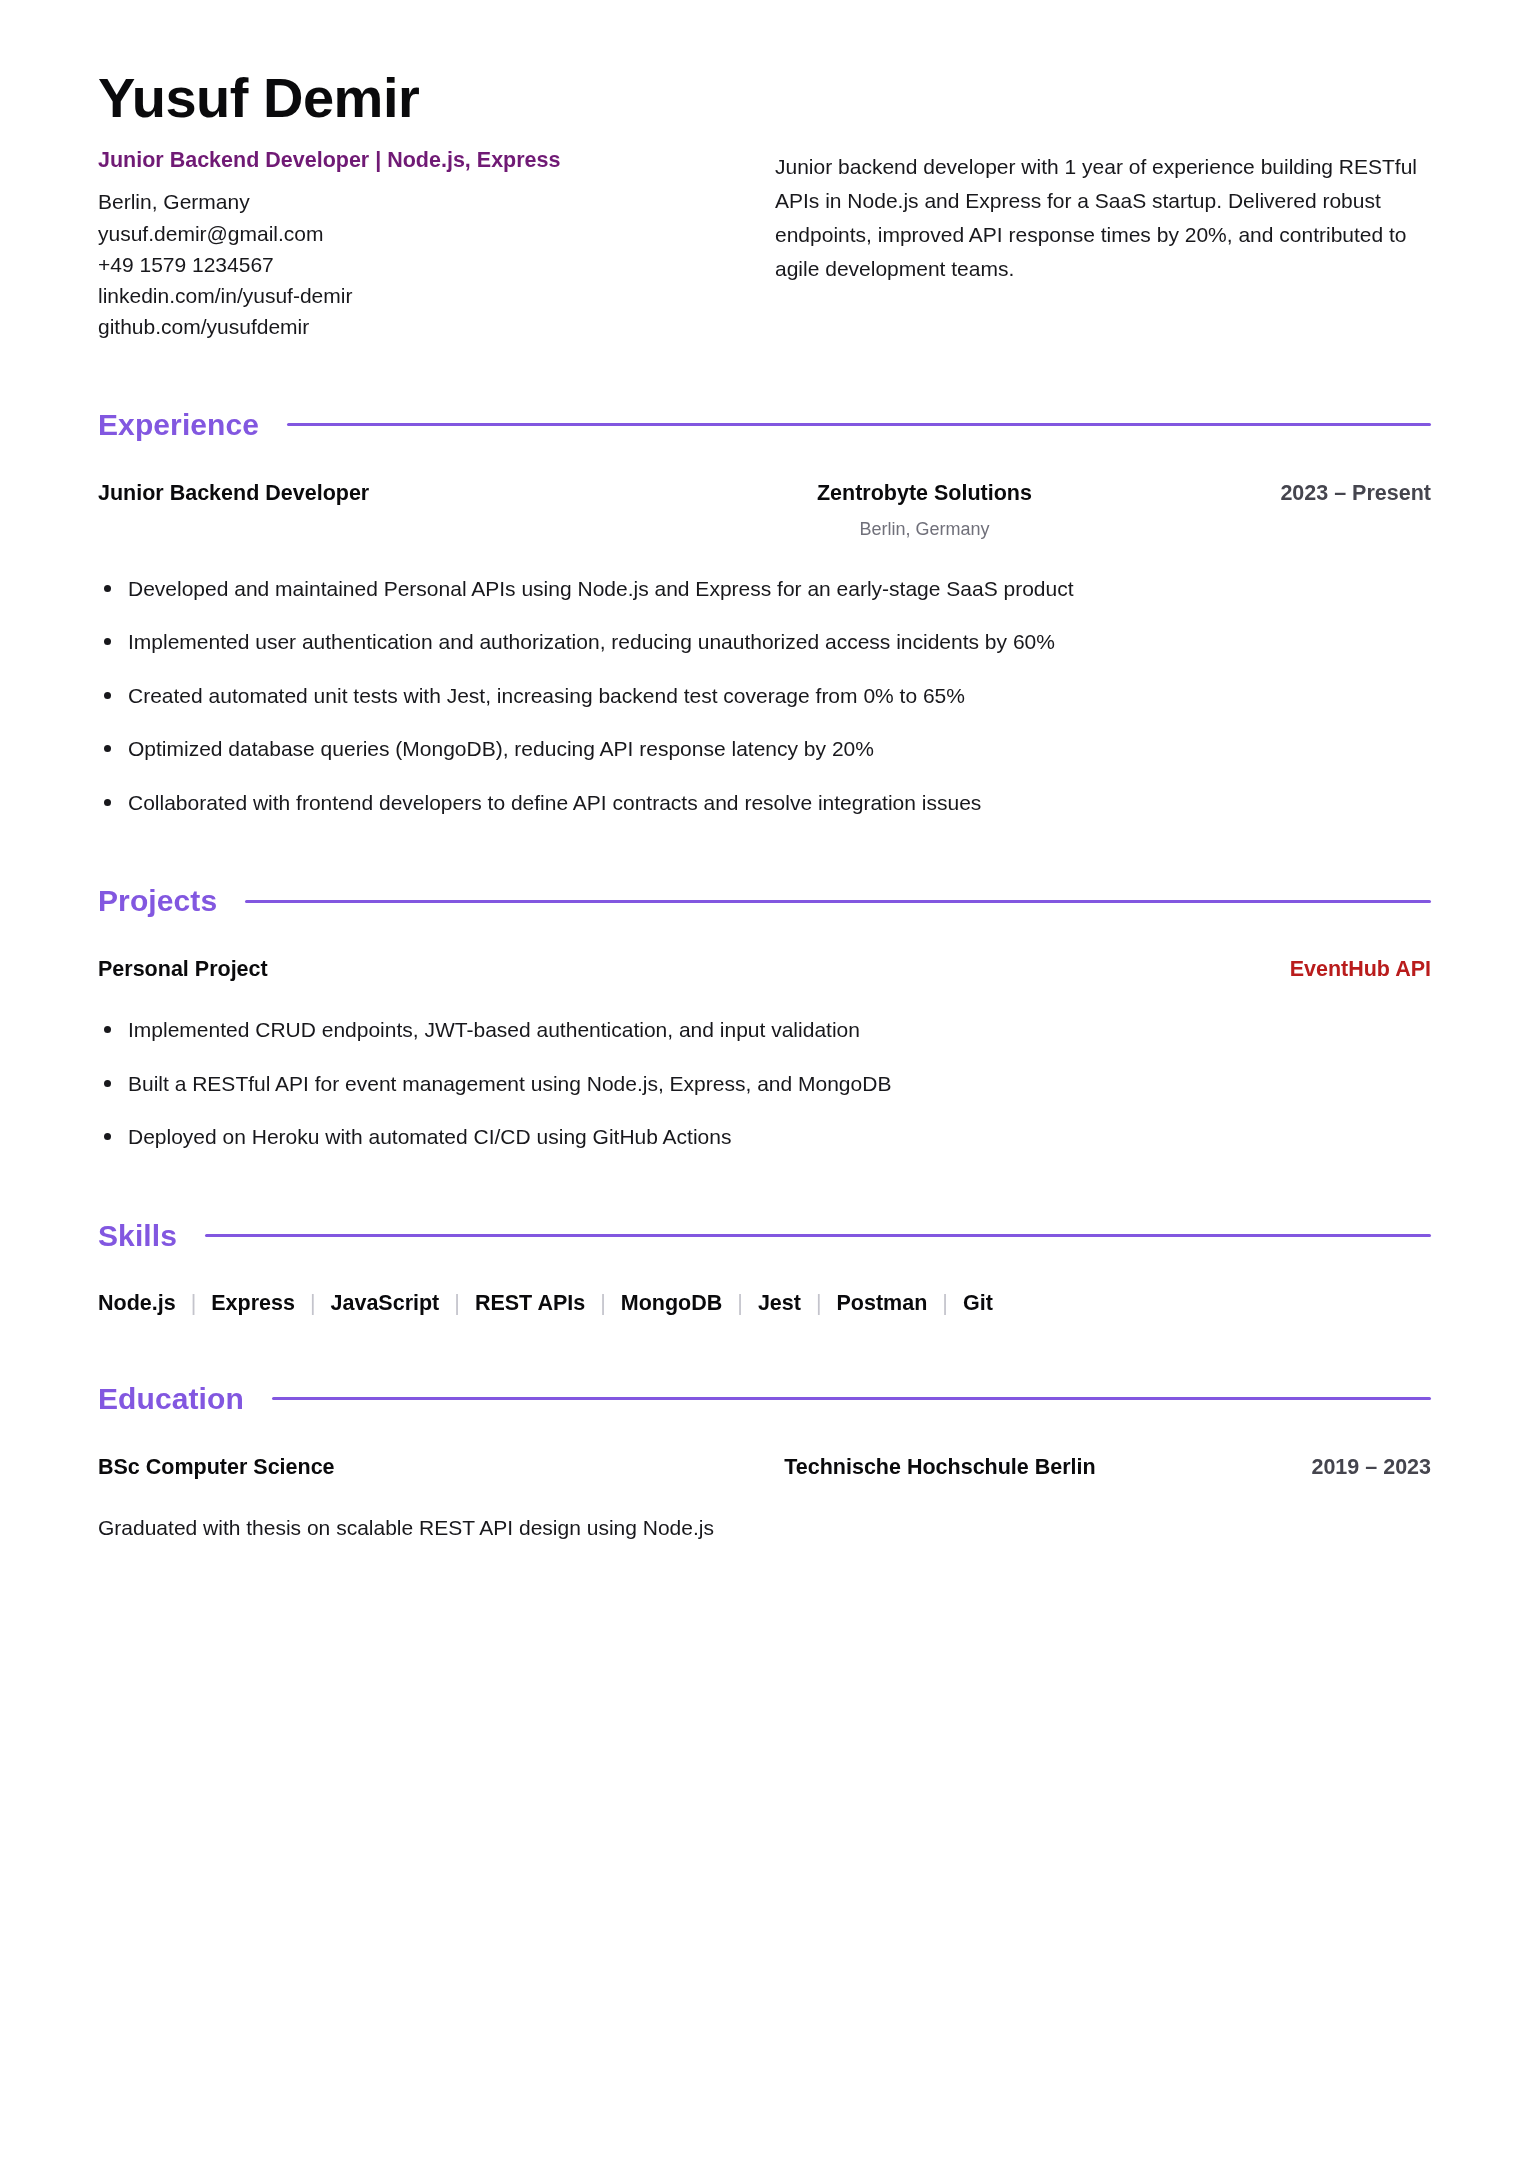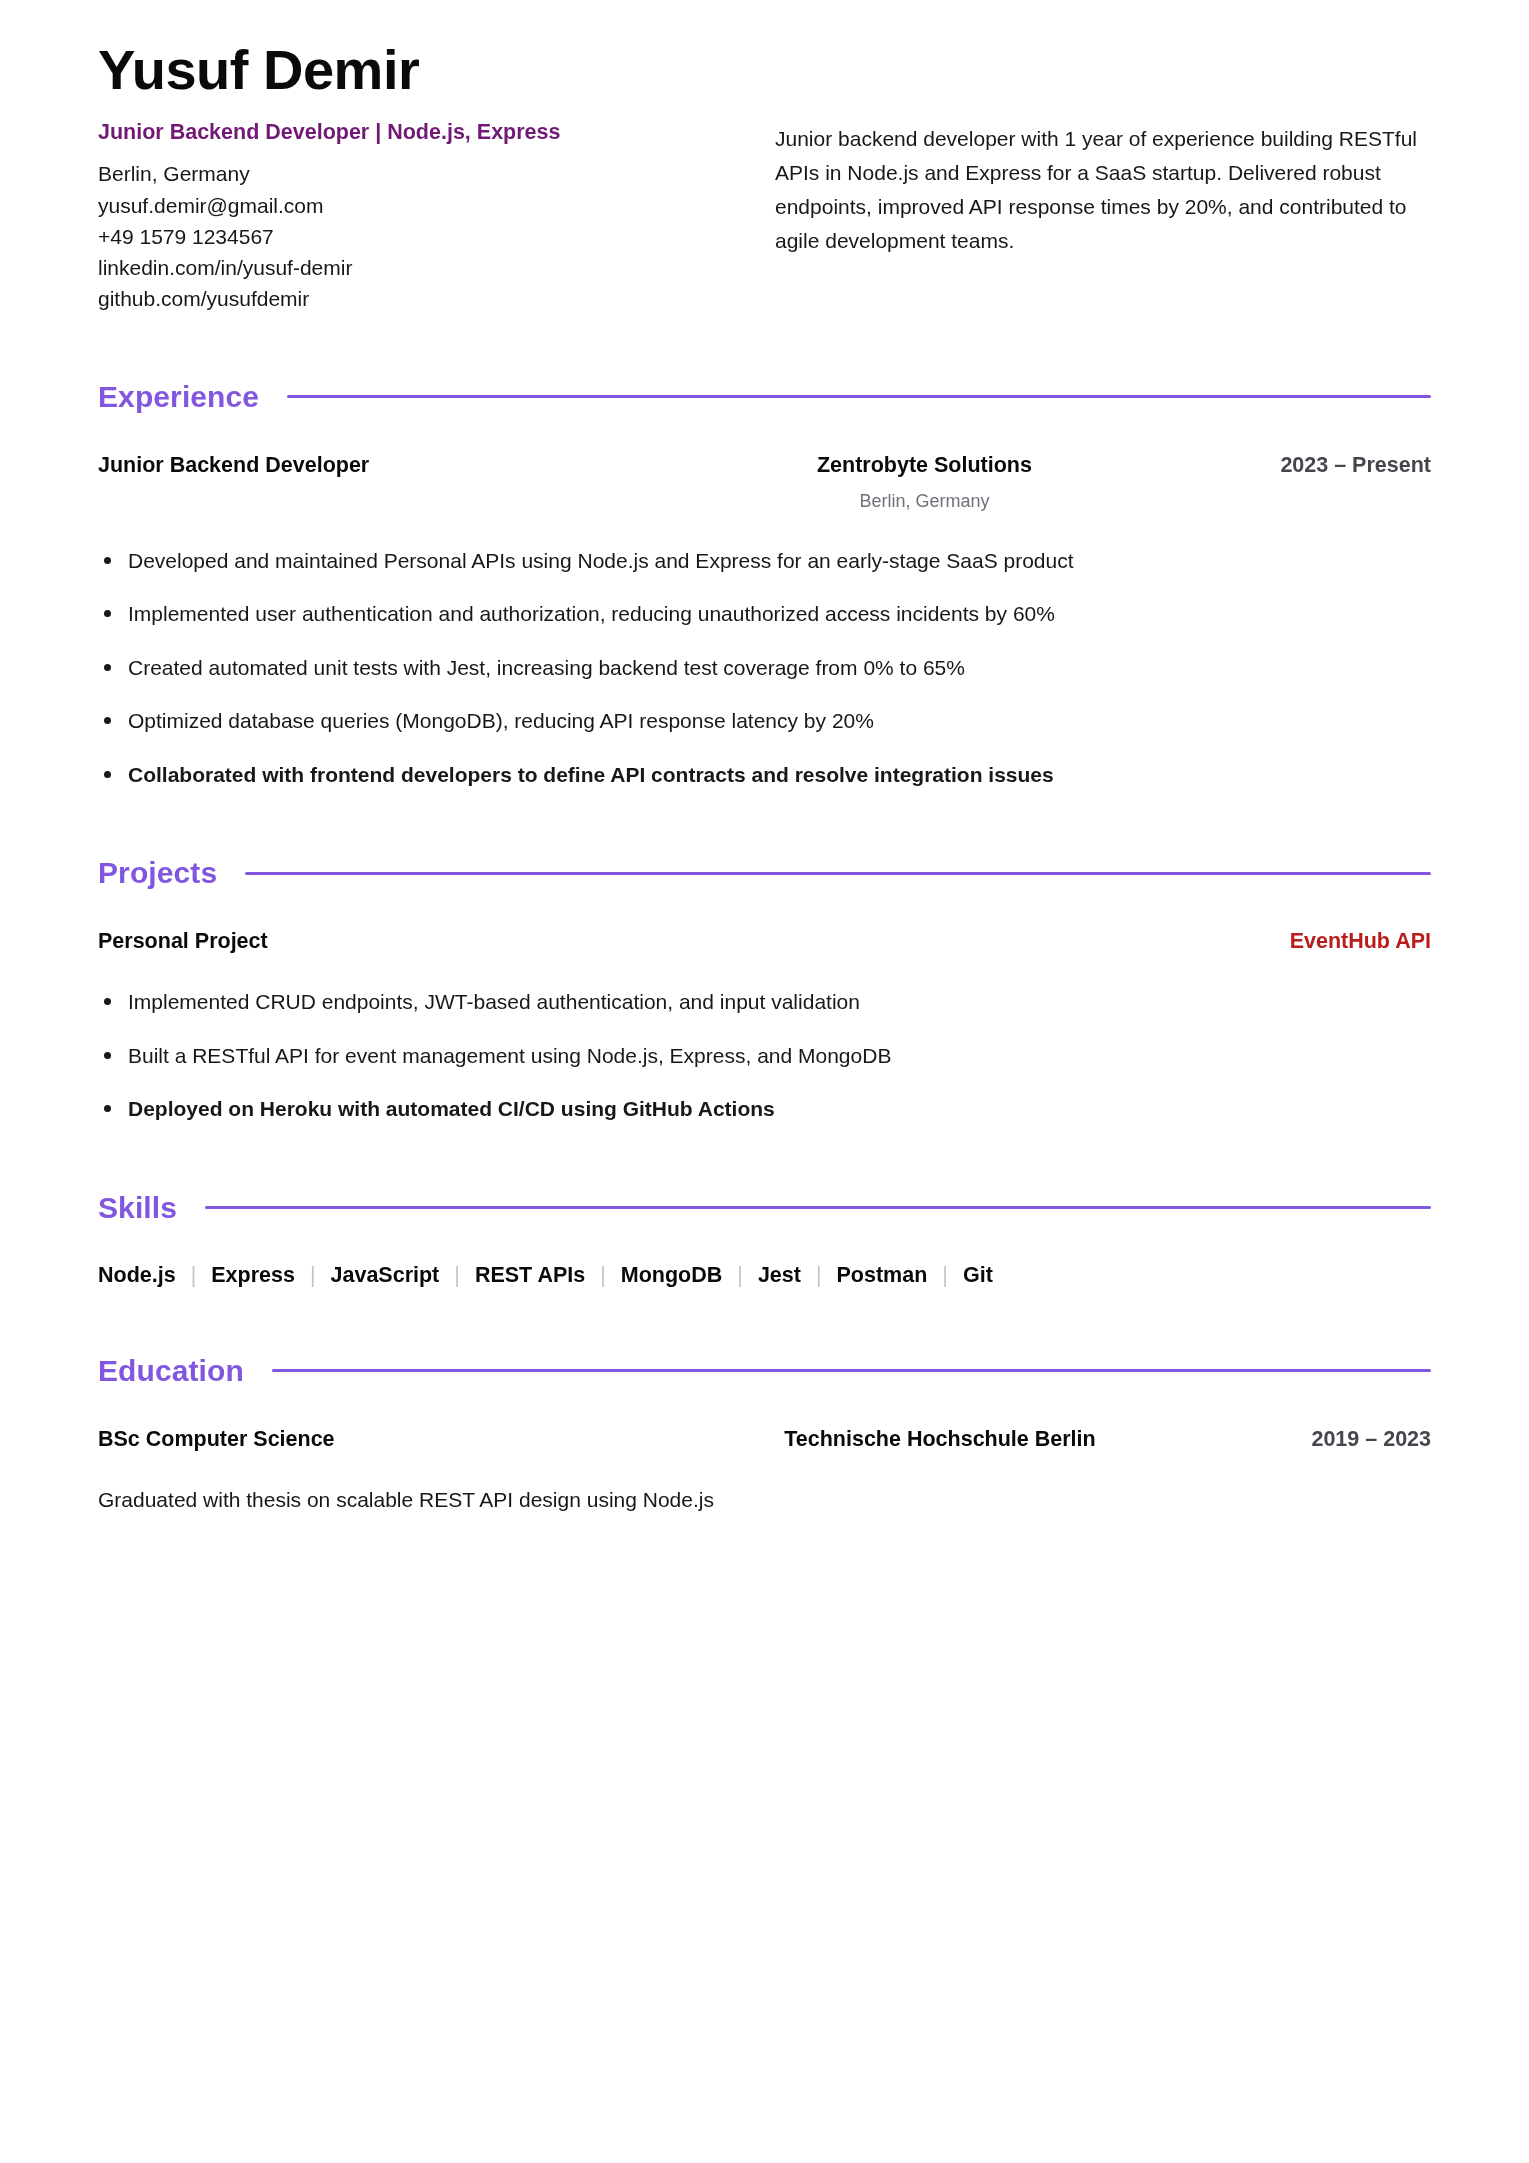--- a/index.html
+++ b/index.html
@@ -12,21 +12,21 @@
     height: 2163px;
     font-family: "Liberation Sans", sans-serif;
     color: #111114;
     -webkit-font-smoothing: antialiased;
   }
   .page {
     position: relative;
     width: 1529px;
     height: 2163px;
     box-sizing: border-box;
-    padding: 40px 98px 0 98px;
+    padding: 68px 98px 0 98px;
     background: #ffffff;
   }
 
   
   .header {
     display: flex;
     align-items: flex-start;
     justify-content: space-between;
   }
   .header-left { width: 620px; }
@@ -137,21 +137,21 @@
     padding: 0;
   }
   .bullets li {
     position: relative;
     padding-left: 30px;
     font-size: 21px;
     line-height: 1.5;
     color: #18181c;
     margin-bottom: 22px;
   }
-  .bullets li:last-child { margin-bottom: 0; font-weight: bold; }
+  .bullets li:last-child { margin-bottom: 0; }
   .bullets li::before {
     content: "";
     position: absolute;
     left: 6px;
     top: 12px;
     width: 7px;
     height: 7px;
     border-radius: 50%;
     background: #18181c;
   }

